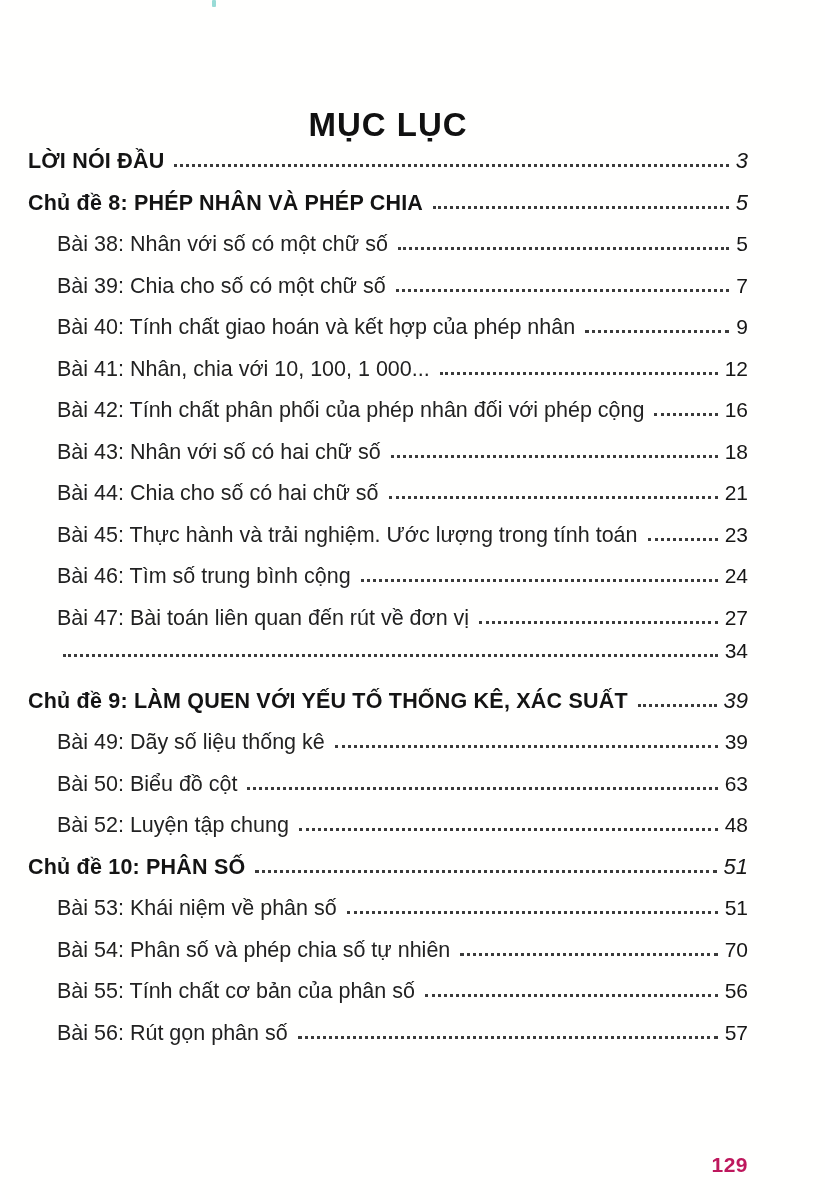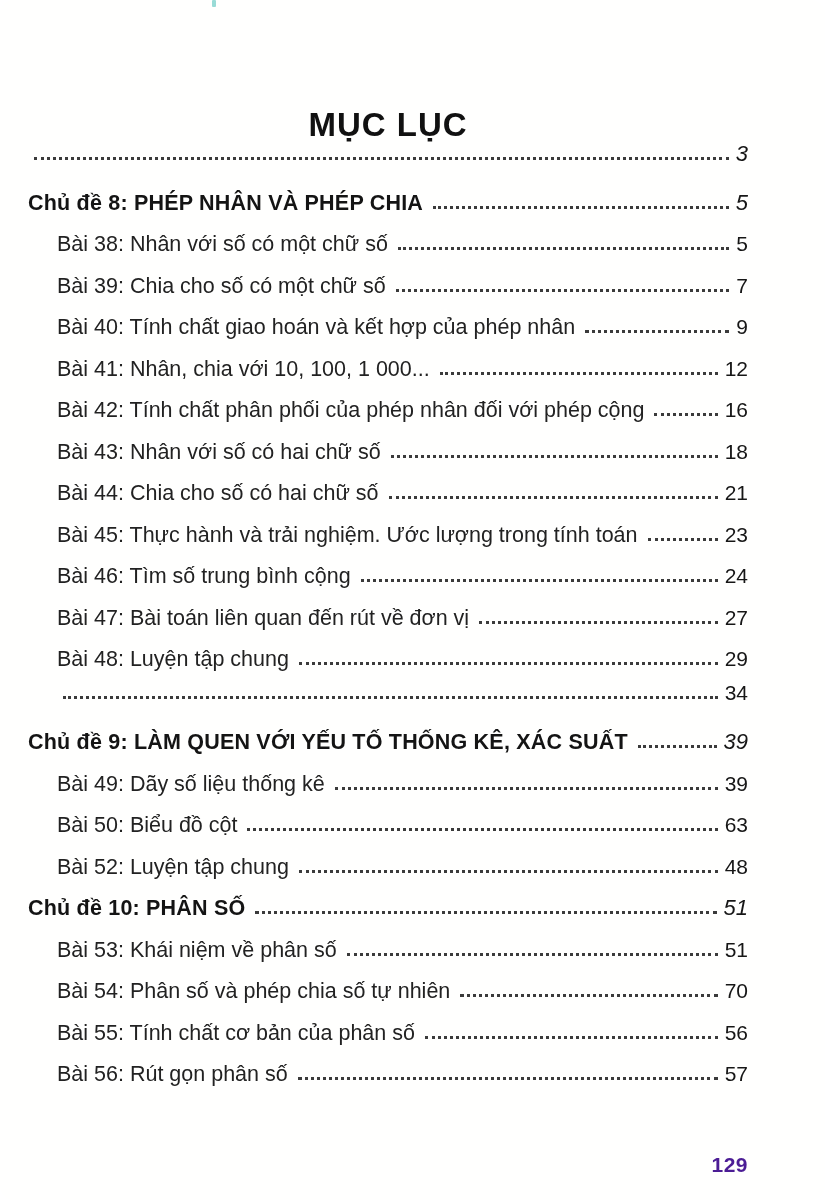--- a/index.html
+++ b/index.html
@@ -58,32 +58,33 @@
     padding-left: 2px;
   }
   .toc-row.chapter .pagenum { font-weight: 500; }
   .pagenum.italic {
     font-style: italic; font-weight: 400 !important;
     font-size: 22px;
   }
   .footer {
     position: absolute; left: 28px; top: 1153px; width: 720px;
     text-align: right;
-    font-size: 21px; font-weight: 700; color: #4c1d95;
+    font-size: 21px; font-weight: 700; color: #be185d;
     letter-spacing: 0.5px;
   }
 </style>
 </head>
 <body>
 
 <div class="page">
   <div class="scan-speck"></div>
   <h1 class="title">MỤC LỤC</h1>
   <div class="toc" id="toc">
       <div class="toc-row chapter">
+        <span class="label">LỜI NÓI ĐẦU</span>
         <span class="leader"></span>
         <span class="pagenum italic">3</span>
       </div>
       <div class="toc-row chapter">
         <span class="label">Chủ đề 8: PHÉP NHÂN VÀ PHÉP CHIA</span>
         <span class="leader"></span>
         <span class="pagenum italic">5</span>
       </div>
       <div class="toc-row item">
         <span class="label">Bài 38: Nhân với số có một chữ số</span>
@@ -129,25 +130,20 @@
         <span class="label">Bài 46: Tìm số trung bình cộng</span>
         <span class="leader"></span>
         <span class="pagenum">24</span>
       </div>
       <div class="toc-row item">
         <span class="label">Bài 47: Bài toán liên quan đến rút về đơn vị</span>
         <span class="leader"></span>
         <span class="pagenum">27</span>
       </div>
       <div class="toc-row item">
-        <span class="label">Bài 48: Luyện tập chung</span>
-        <span class="leader"></span>
-        <span class="pagenum">29</span>
-      </div>
-      <div class="toc-row item">
         <span class="leader"></span>
         <span class="pagenum">34</span>
       </div>
       <div class="toc-row chapter">
         <span class="label">Chủ đề 9: LÀM QUEN VỚI YẾU TỐ THỐNG KÊ, XÁC SUẤT</span>
         <span class="leader"></span>
         <span class="pagenum italic">39</span>
       </div>
       <div class="toc-row item">
         <span class="label">Bài 49: Dãy số liệu thống kê</span>

